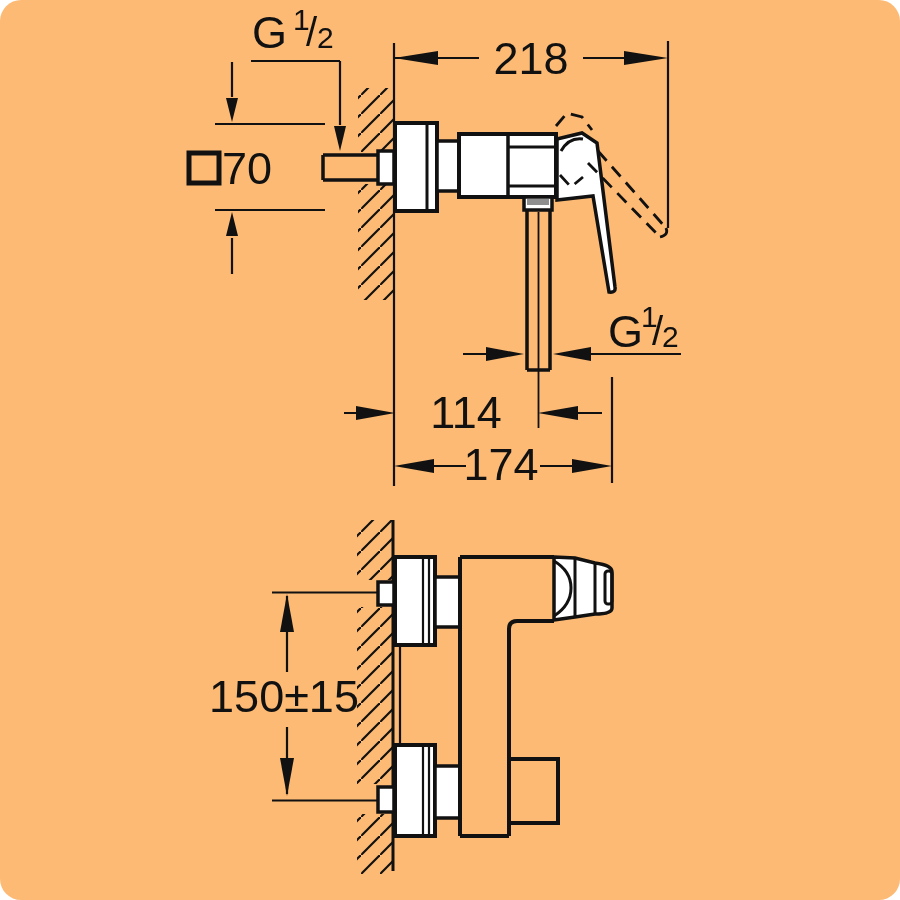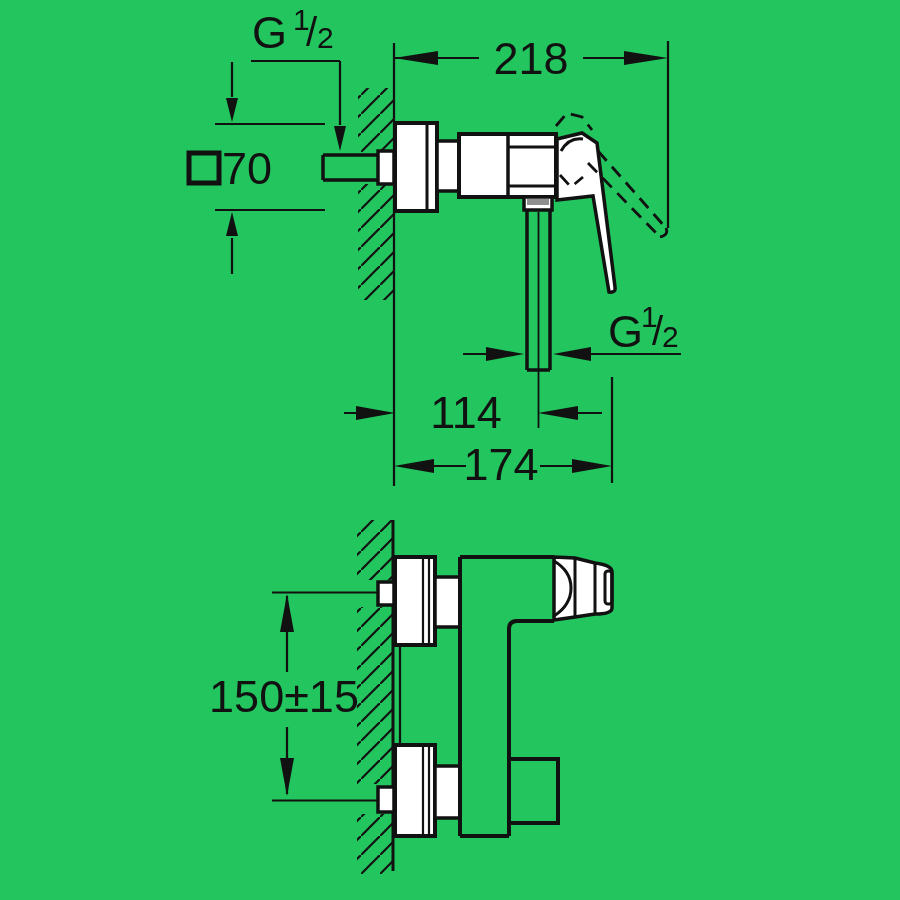--- a/index.html
+++ b/index.html
@@ -1,17 +1,17 @@
 <!DOCTYPE html>
 <html><head>
 <meta charset="utf-8">
 <style>
   html,body{margin:0;padding:0;background:#ffffff;}
   body{font-family:"Liberation Sans", sans-serif;}
-  .canvas-wrap{width:900px;height:900px;position:relative;background:#22c55e;overflow:hidden;}
+  .canvas-wrap{width:900px;height:900px;position:relative;background:#fdba74;overflow:hidden;border-radius:21px;}
   svg{display:block;}
   svg text{fill:#111;font-family:"Liberation Sans", sans-serif;}
   .ln{stroke:#111;fill:none;stroke-width:3.5;stroke-linecap:butt;stroke-linejoin:miter;}
   .ln-heavy{stroke:#111;fill:none;stroke-width:4;}
   .ln-med{stroke:#111;fill:none;stroke-width:3;}
   .dim{stroke:#111;fill:none;stroke-width:2.2;}
   .thin{stroke:#111;fill:none;stroke-width:1.8;}
   .dash{stroke:#111;fill:none;stroke-width:2.8;stroke-dasharray:13 8;}
   .arrow{fill:#111;stroke:none;}
   .whitefill{fill:#ffffff;stroke:#111;}

